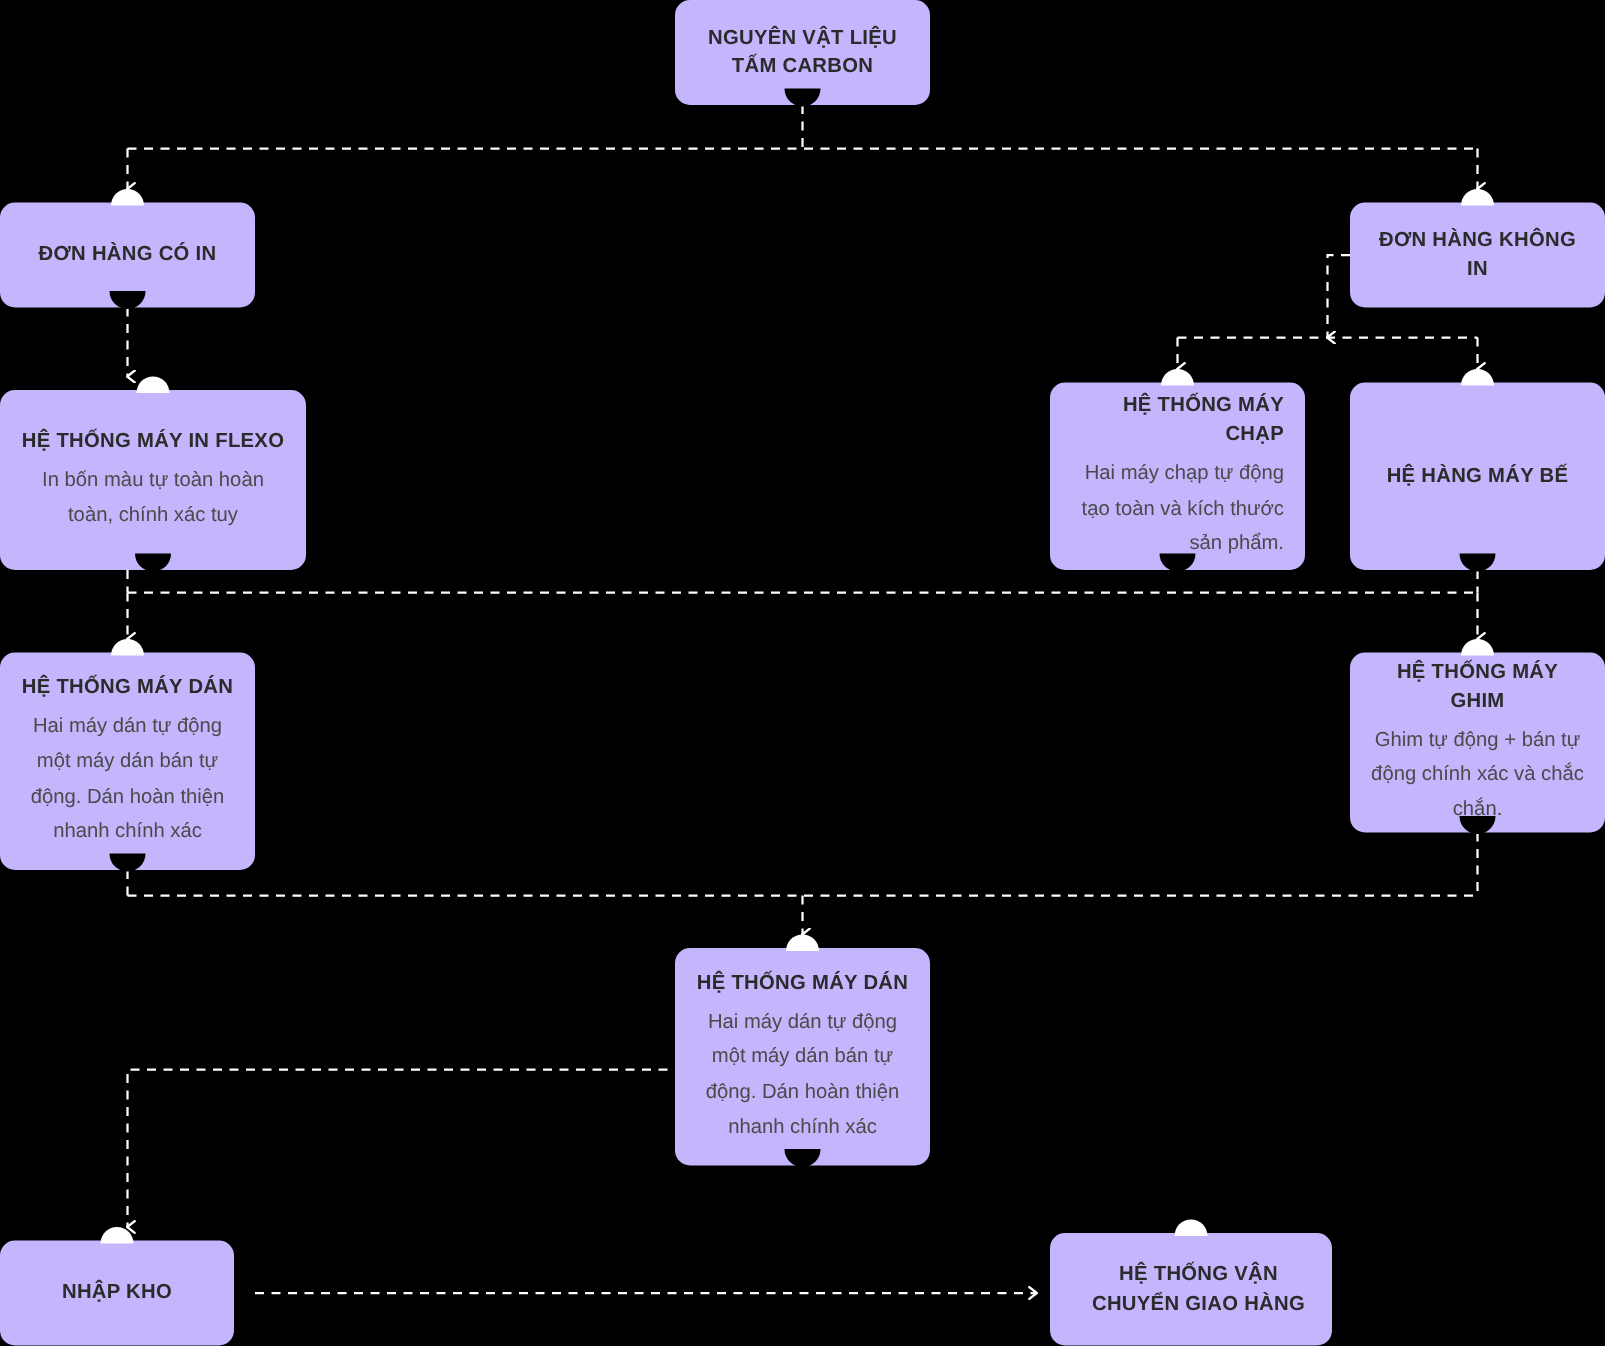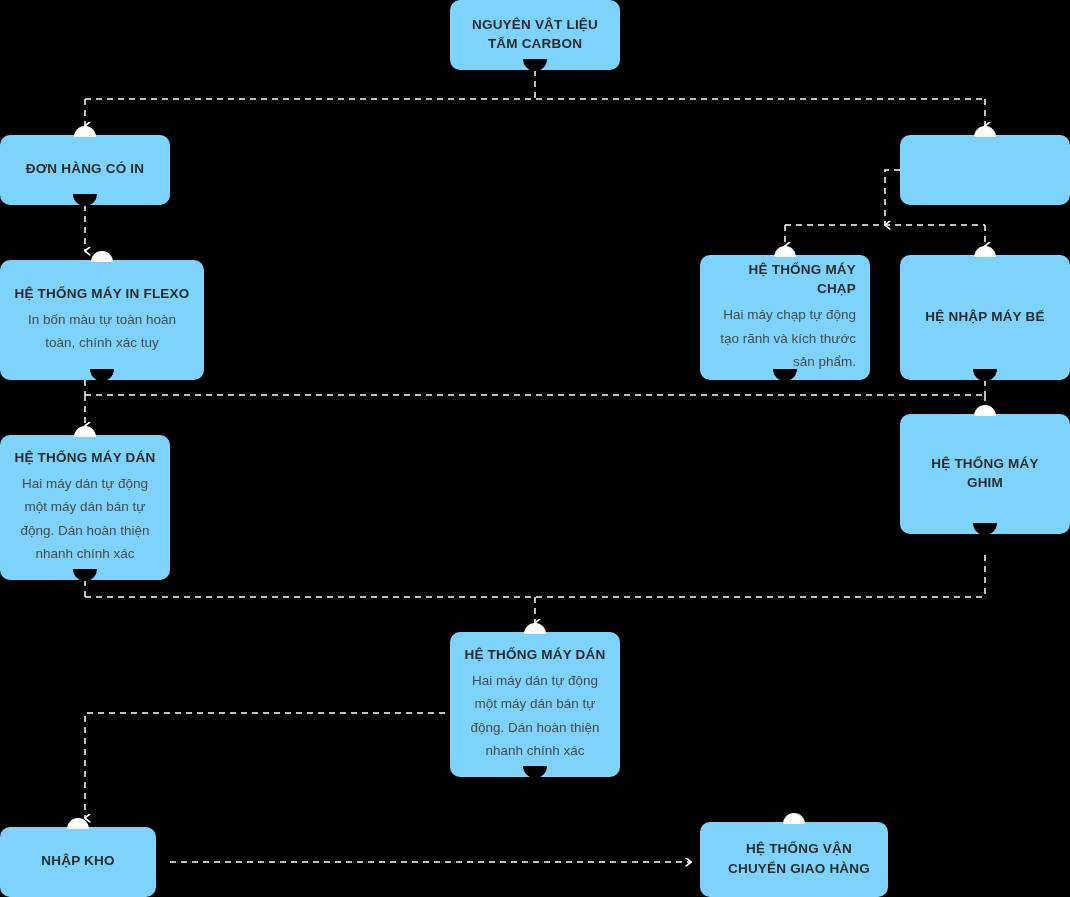--- a/index.html
+++ b/index.html
@@ -6,21 +6,21 @@
   body{
     width:1070px;height:897px;position:relative;overflow:hidden;
     font-family:"Liberation Sans","DejaVu Sans",sans-serif;
     -webkit-font-smoothing:antialiased;
   }
   #canvas{position:absolute;inset:0;width:1070px;height:897px;}
   #svg-links{position:absolute;left:0;top:0;width:1070px;height:897px;}
 
   .node{
     position:absolute;
-    background:#7dd3fc;
+    background:#c4b5fd;
     border-radius:10px;
     box-sizing:border-box;
     text-align:center;
     padding:14px 14px 16px;
     display:flex;flex-direction:column;justify-content:center;align-items:center;
     z-index:3;
   }
   
   .node .knob{
     position:absolute;left:50%;top:-9px;transform:translateX(-50%);
@@ -104,53 +104,55 @@
   </div>
 
   <div class="node" style="left:0px;top:135px;width:170px;height:70px;">
     <span class="knob"></span>
     <div class="n-title">ĐƠN HÀNG CÓ IN</div>
     <span class="notch"></span>
   </div>
 
   <div class="node no-notch" style="left:900px;top:135px;width:170px;height:70px;">
     <span class="knob"></span>
+    <div class="n-title">ĐƠN HÀNG KHÔNG IN</div>
 
   </div>
 
   <div class="node" style="left:0px;top:260px;width:204px;height:120px;">
     <span class="knob"></span>
     <div class="n-title">HỆ THỐNG MÁY IN FLEXO</div>
     <div class="n-desc">In bốn màu tự toàn hoàn toàn, chính xác tuy</div>
     <span class="notch"></span>
   </div>
 
   <div class="node" style="left:700px;top:255px;width:170px;height:125px;text-align:right;">
     <span class="knob"></span>
     <div class="n-title">HỆ THỐNG MÁY CHẠP</div>
-    <div class="n-desc">Hai máy chạp tự động tạo rãnh và kích thước sản phẩm.</div>
+    <div class="n-desc">Hai máy chạp tự động tạo toàn và kích thước sản phẩm.</div>
     <span class="notch"></span>
   </div>
 
   <div class="node" style="left:900px;top:255px;width:170px;height:125px;">
     <span class="knob"></span>
-    <div class="n-title">HỆ NHẬP MÁY BẾ</div>
+    <div class="n-title">HỆ HÀNG MÁY BẾ</div>
     <span class="notch"></span>
   </div>
 
   <div class="node" style="left:0px;top:435px;width:170px;height:145px;">
     <span class="knob"></span>
     <div class="n-title">HỆ THỐNG MÁY DÁN</div>
     <div class="n-desc">Hai máy dán tự động một máy dán bán tự động. Dán hoàn thiện nhanh chính xác</div>
     <span class="notch"></span>
   </div>
 
-  <div class="node" style="left:900px;top:414px;width:170px;height:120px;">
+  <div class="node" style="left:900px;top:435px;width:170px;height:120px;">
     <span class="knob"></span>
     <div class="n-title">HỆ THỐNG MÁY GHIM</div>
+    <div class="n-desc">Ghim tự động + bán tự động chính xác và chắc chắn.</div>
     <span class="notch"></span>
   </div>
 
   <div class="node" style="left:450px;top:632px;width:170px;height:145px;">
     <span class="knob"></span>
     <div class="n-title">HỆ THỐNG MÁY DÁN</div>
     <div class="n-desc">Hai máy dán tự động một máy dán bán tự động. Dán hoàn thiện nhanh chính xác</div>
     <span class="notch"></span>
   </div>
 

